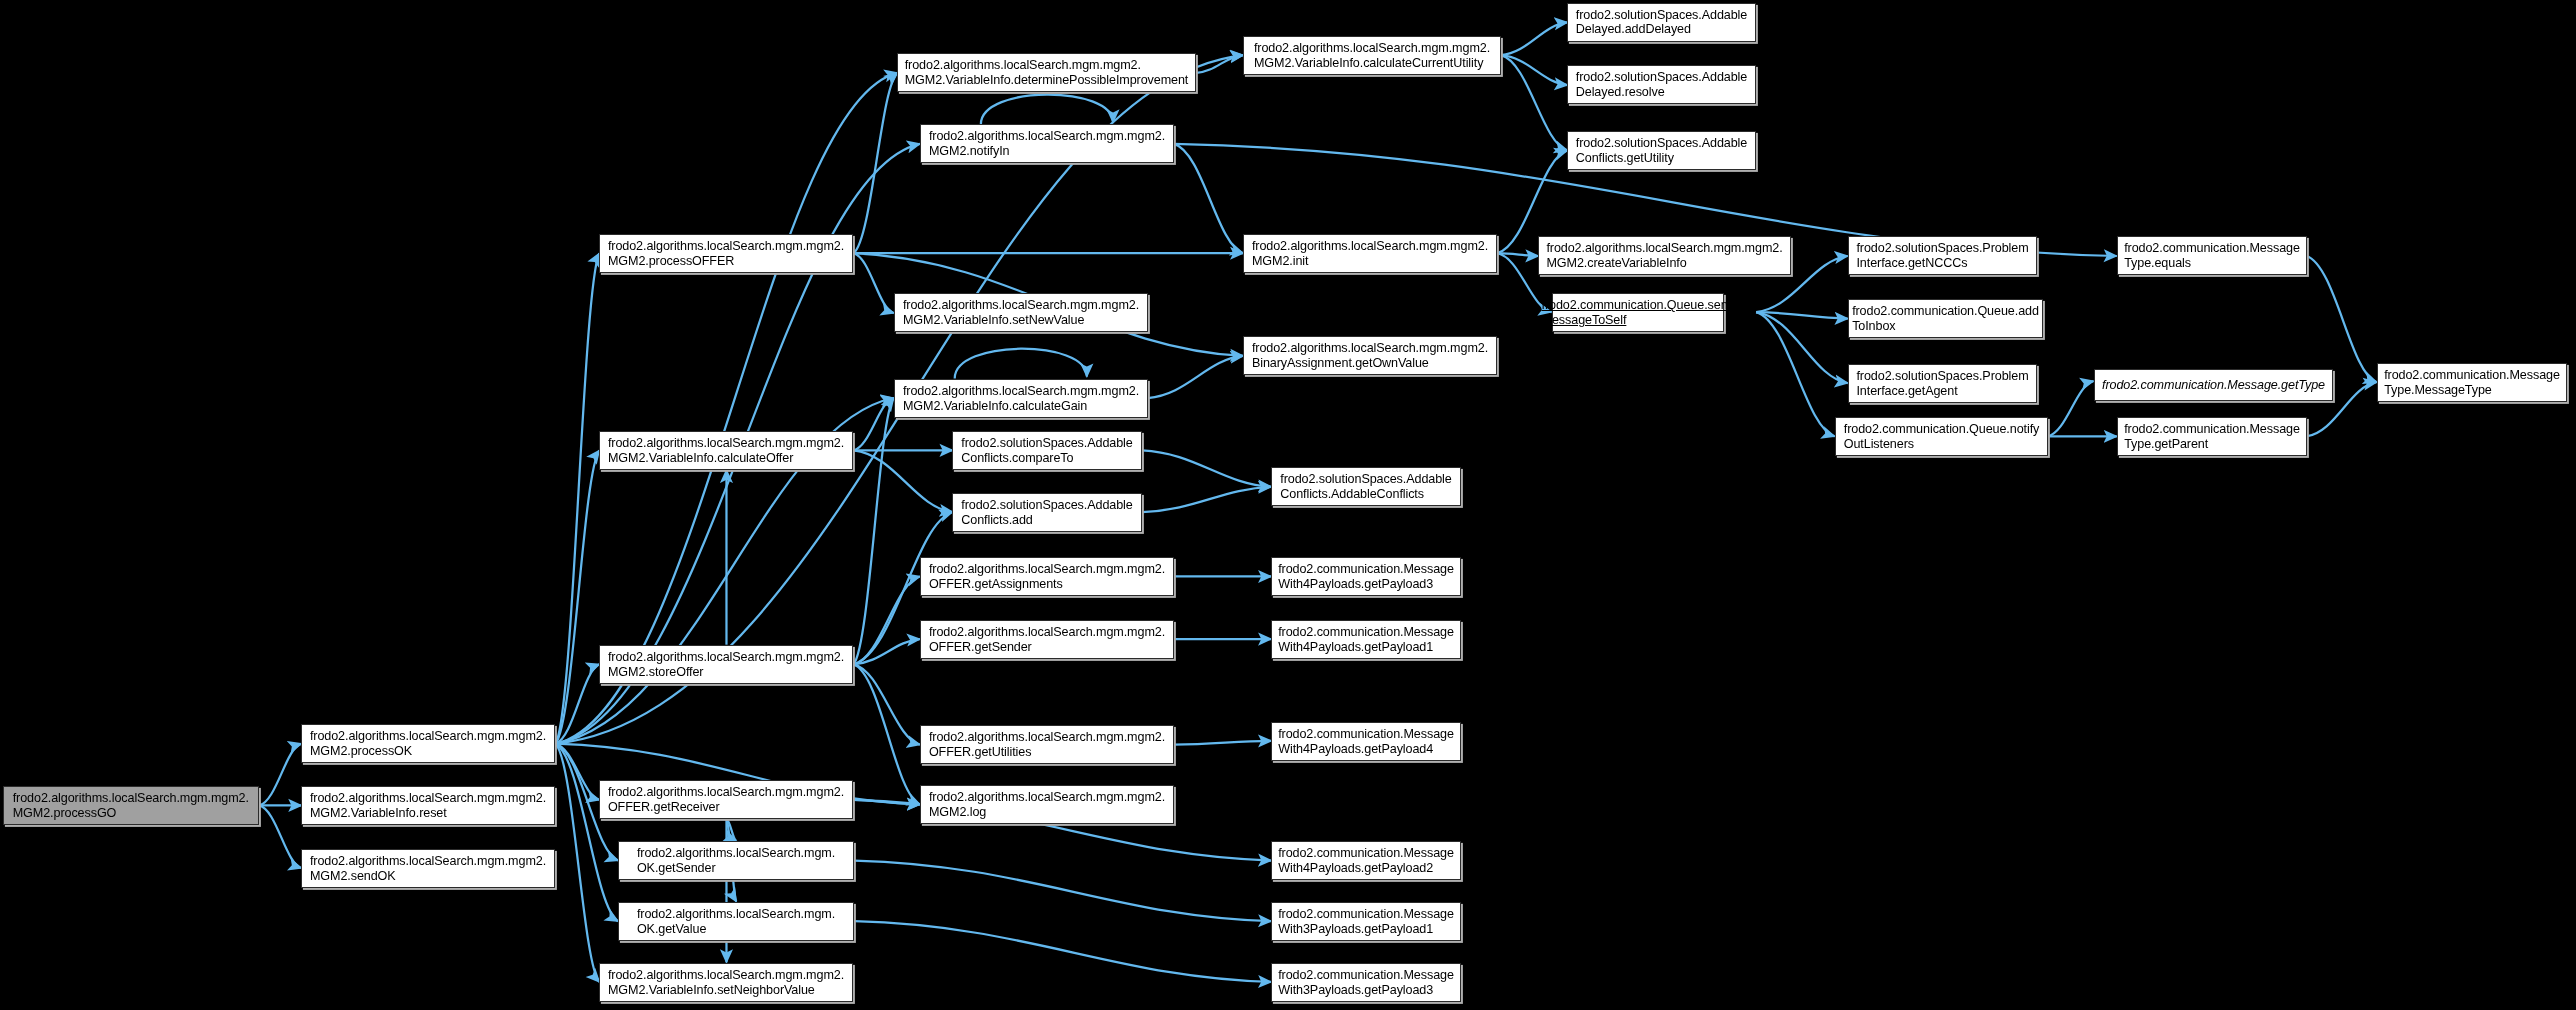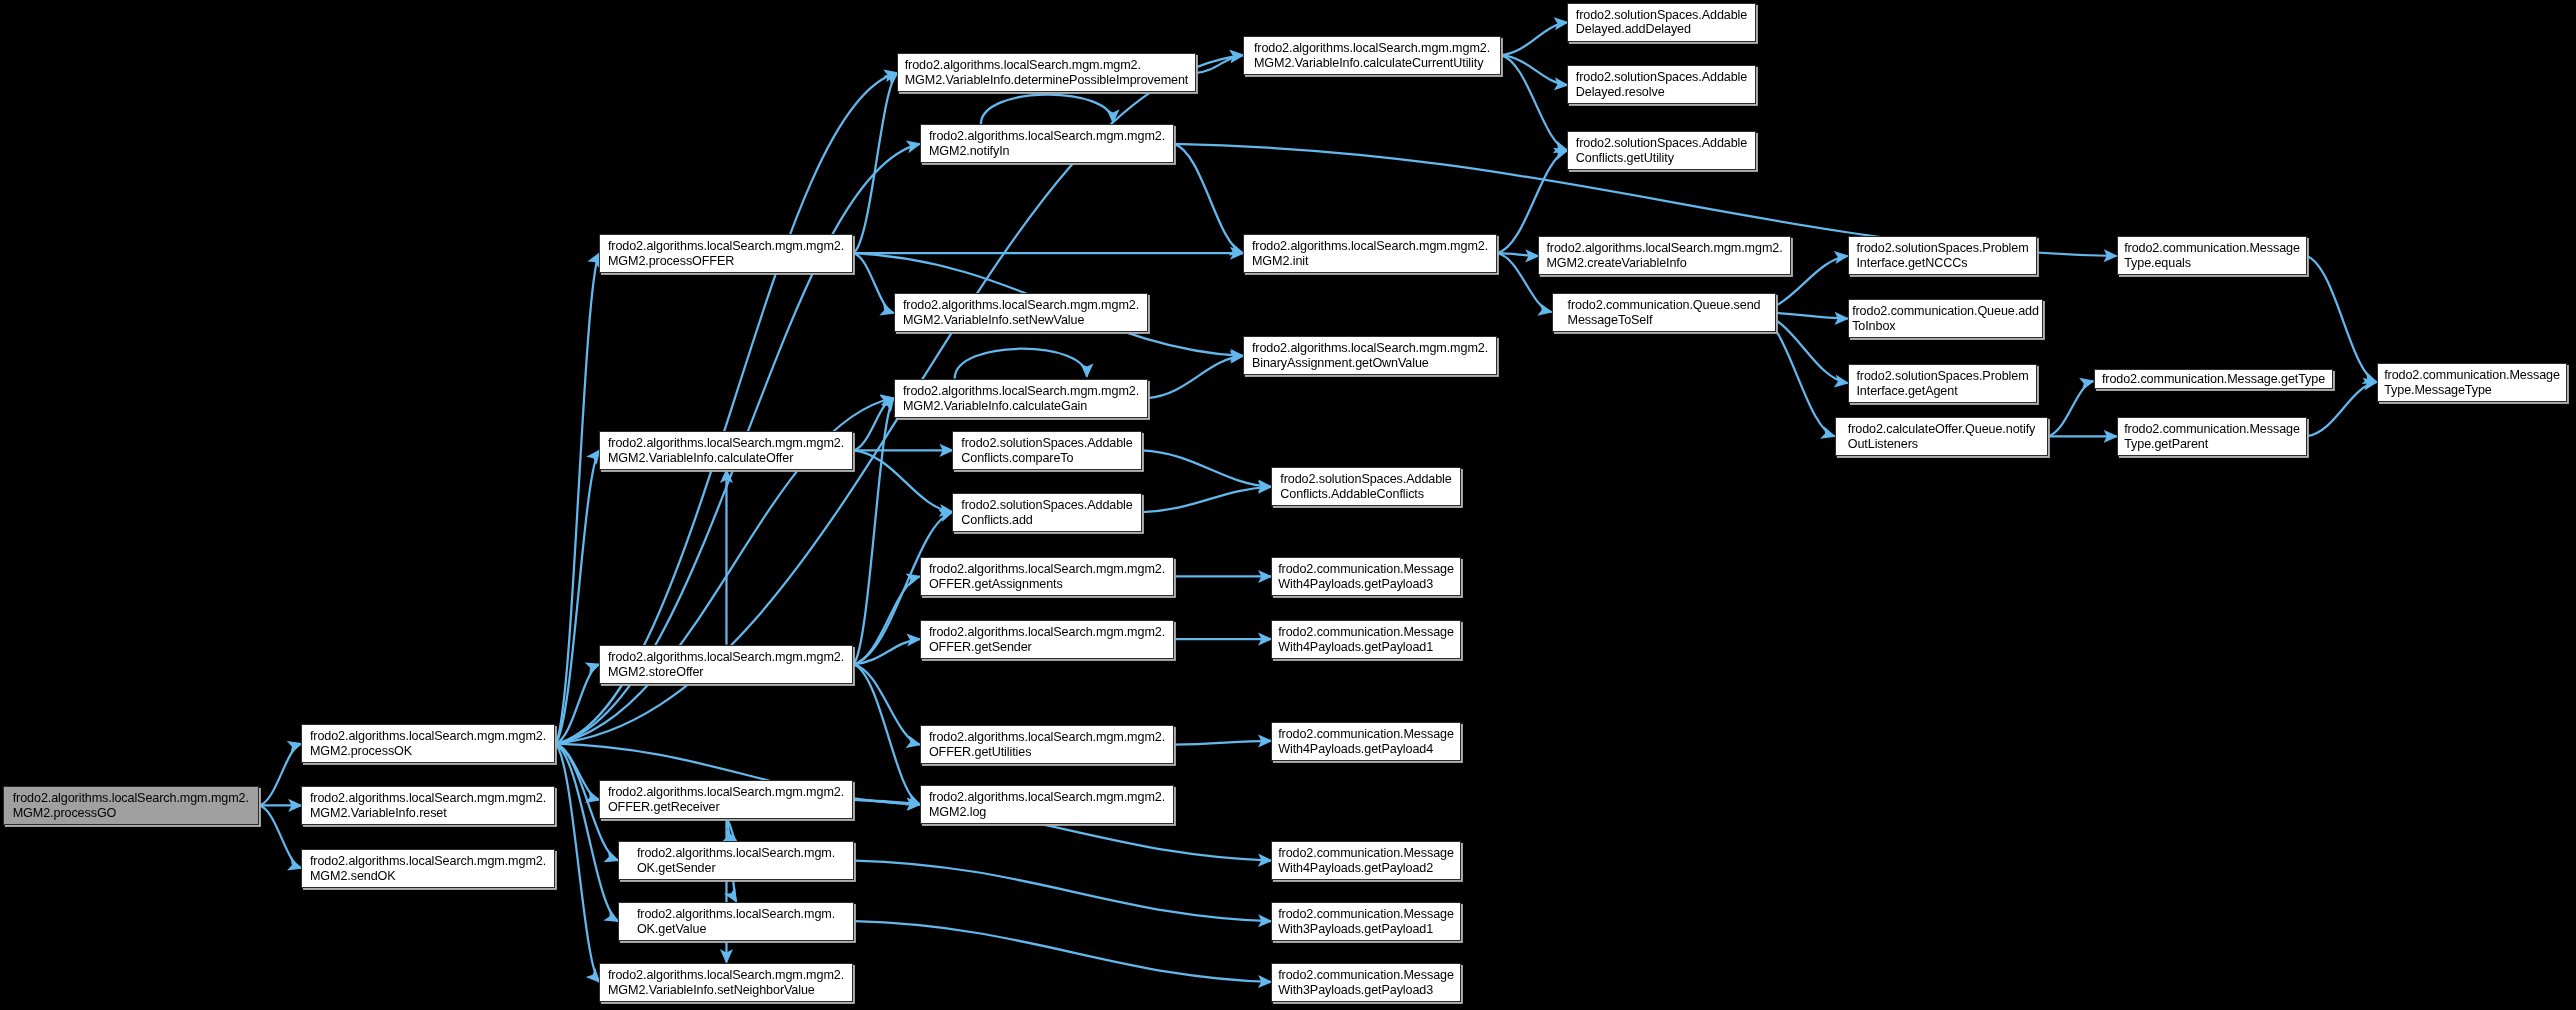--- a/index.html
+++ b/index.html
@@ -144,34 +144,34 @@
       <div class="node" style="left: 1243px; top: 234px; width: 254px; height: 39px;">frodo2.algorithms.localSearch.mgm.mgm2.
 MGM2.init</div>
       <div class="node" style="left: 1538px; top: 236px; width: 253px; height: 39px;">frodo2.algorithms.localSearch.mgm.mgm2.
 MGM2.createVariableInfo</div>
       <div class="node" style="left: 1848px; top: 236px; width: 189px; height: 39px;">frodo2.solutionSpaces.Problem
 Interface.getNCCCs</div>
       <div class="node" style="left: 2117px; top: 236px; width: 190px; height: 39px;">frodo2.communication.Message
 Type.equals</div>
       <div class="node" style="left: 894px; top: 293px; width: 254px; height: 39px;">frodo2.algorithms.localSearch.mgm.mgm2.
 MGM2.VariableInfo.setNewValue</div>
-      <div class="node" style="left: 1552px; top: 293px; width: 224px; height: 39px;">frodo2.communication.Queue.send
+      <div class="node" style="left: 1552px; top: 293px; width: 172px; height: 39px; text-decoration: underline;">frodo2.communication.Queue.send
 MessageToSelf</div>
       <div class="node" style="left: 1848px; top: 299px; width: 195px; height: 39px;">frodo2.communication.Queue.add
 ToInbox</div>
       <div class="node" style="left: 1243px; top: 336px; width: 254px; height: 39px;">frodo2.algorithms.localSearch.mgm.mgm2.
 BinaryAssignment.getOwnValue</div>
       <div class="node" style="left: 1848px; top: 364px; width: 189px; height: 39px;">frodo2.solutionSpaces.Problem
 Interface.getAgent</div>
-      <div class="node" style="left: 2094px; top: 369px; width: 239px; height: 20px;">frodo2.communication.Message.getType</div>
+      <div class="node" style="left: 2094px; top: 369px; width: 239px; height: 32px; font-style: italic;">frodo2.communication.Message.getType</div>
       <div class="node" style="left: 2377px; top: 363px; width: 190px; height: 39px;">frodo2.communication.Message
 Type.MessageType</div>
       <div class="node" style="left: 894px; top: 379px; width: 254px; height: 39px;">frodo2.algorithms.localSearch.mgm.mgm2.
 MGM2.VariableInfo.calculateGain</div>
-      <div class="node" style="left: 1835px; top: 417px; width: 213px; height: 39px;">frodo2.calculateOffer.Queue.notify
+      <div class="node" style="left: 1835px; top: 417px; width: 213px; height: 39px;">frodo2.communication.Queue.notify
 OutListeners</div>
       <div class="node" style="left: 2117px; top: 417px; width: 190px; height: 39px;">frodo2.communication.Message
 Type.getParent</div>
       <div class="node" style="left: 599px; top: 431px; width: 254px; height: 39px;">frodo2.algorithms.localSearch.mgm.mgm2.
 MGM2.VariableInfo.calculateOffer</div>
       <div class="node" style="left: 952px; top: 431px; width: 190px; height: 39px;">frodo2.solutionSpaces.Addable
 Conflicts.compareTo</div>
       <div class="node" style="left: 1271px; top: 467px; width: 190px; height: 39px;">frodo2.solutionSpaces.Addable
 Conflicts.AddableConflicts</div>
       <div class="node" style="left: 952px; top: 493px; width: 190px; height: 39px;">frodo2.solutionSpaces.Addable

